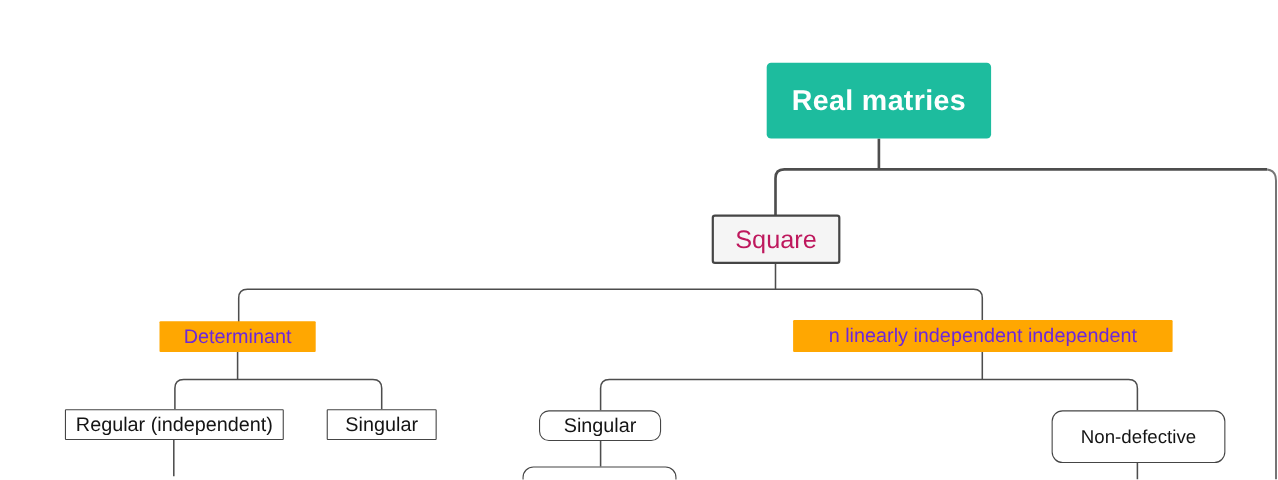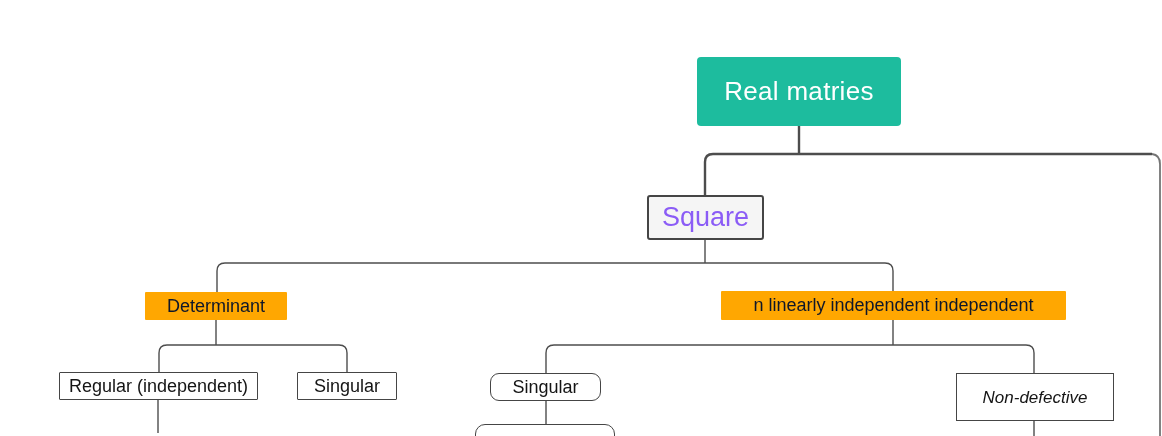--- a/index.html
+++ b/index.html
@@ -14,37 +14,37 @@
   path.lvl1{stroke:var(--line,#4d4d4d);stroke-width:2.4px;}
   path.lvl1-soft{stroke:var(--line-soft,#757575);stroke-width:1.8px;}
   path.lvl2{stroke:var(--line,#4d4d4d);stroke-width:1.4px;}
 
   .node{
     position:absolute;display:flex;align-items:center;justify-content:center;
     box-sizing:border-box;text-align:center;white-space:nowrap;cursor:default;
   }
   .node-root{
     background:var(--root-bg,#1dbc9e);color:#ffffff;
-    font-size:26px;font-weight:400;border-radius:4px;letter-spacing:0.3px;
+    font-size:26px;font-weight:700;border-radius:4px;letter-spacing:0.3px;
   }
   .node-square{
     background:var(--square-bg,#f5f5f5);
     border:2px solid var(--border,#454545);
-    font-size:27px;border-radius:3px;color:#8b5cf6;
+    font-size:23px;border-radius:3px;color:#be185d;
   }
   .node-branch{
     background:var(--branch-bg,#ffa701);
-    font-size:18px;color:#0f172a;border-radius:1px;
+    font-size:18px;color:#6d28d9;border-radius:1px;
   }
   .node-leaf{
     background:#ffffff;border:1.5px solid var(--border,#454545);
     font-size:18px;color:#141414;border-radius:1px;
   }
   .node-leaf.rounded{border-radius:9px;}
-  .node-two-line{flex-direction:column;font-size:17px;line-height:21px;border-radius:0;font-style:italic;}
+  .node-two-line{flex-direction:column;font-size:17px;line-height:21px;border-radius:10px;}
 </style>
 </head>
 <body>
 
 <div class="canvas">
 
   <svg class="connectors" viewBox="0 0 1162 436" aria-hidden="true">
 
     <path class="lvl1" d="M799 126 V154"></path>
 

